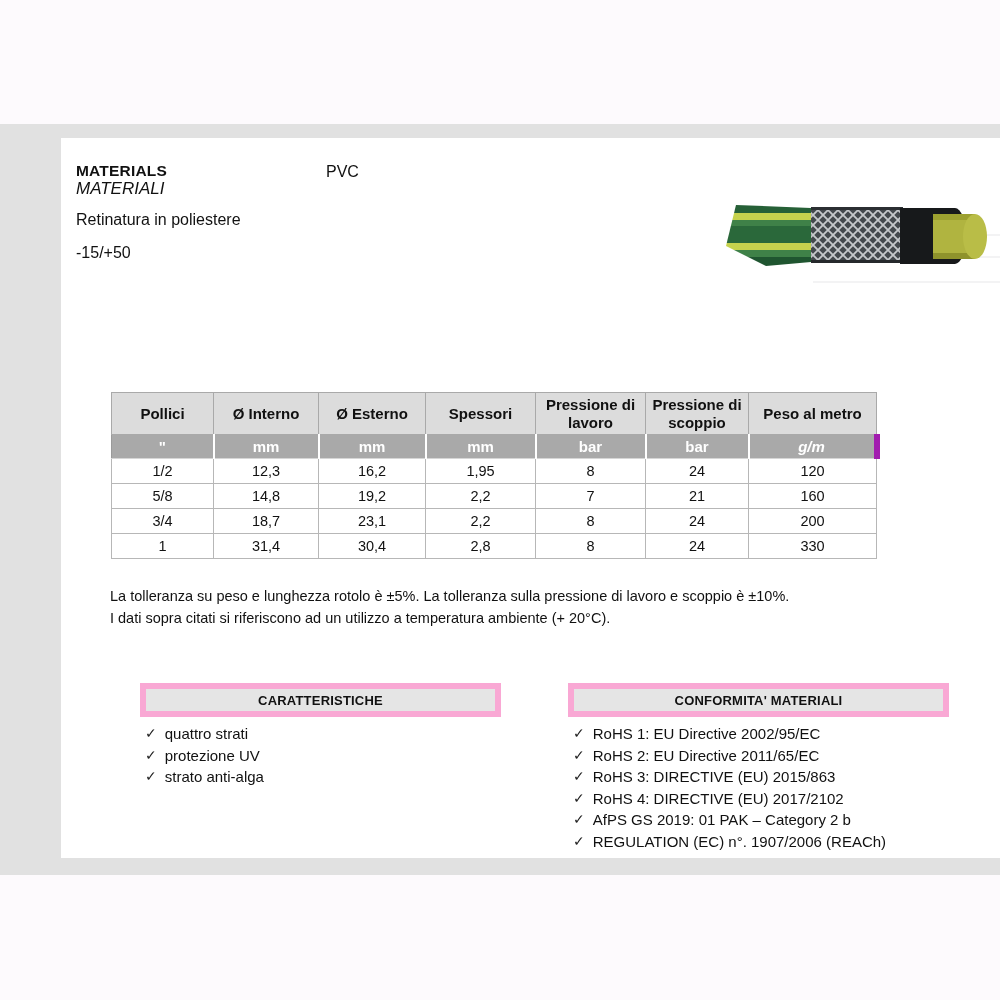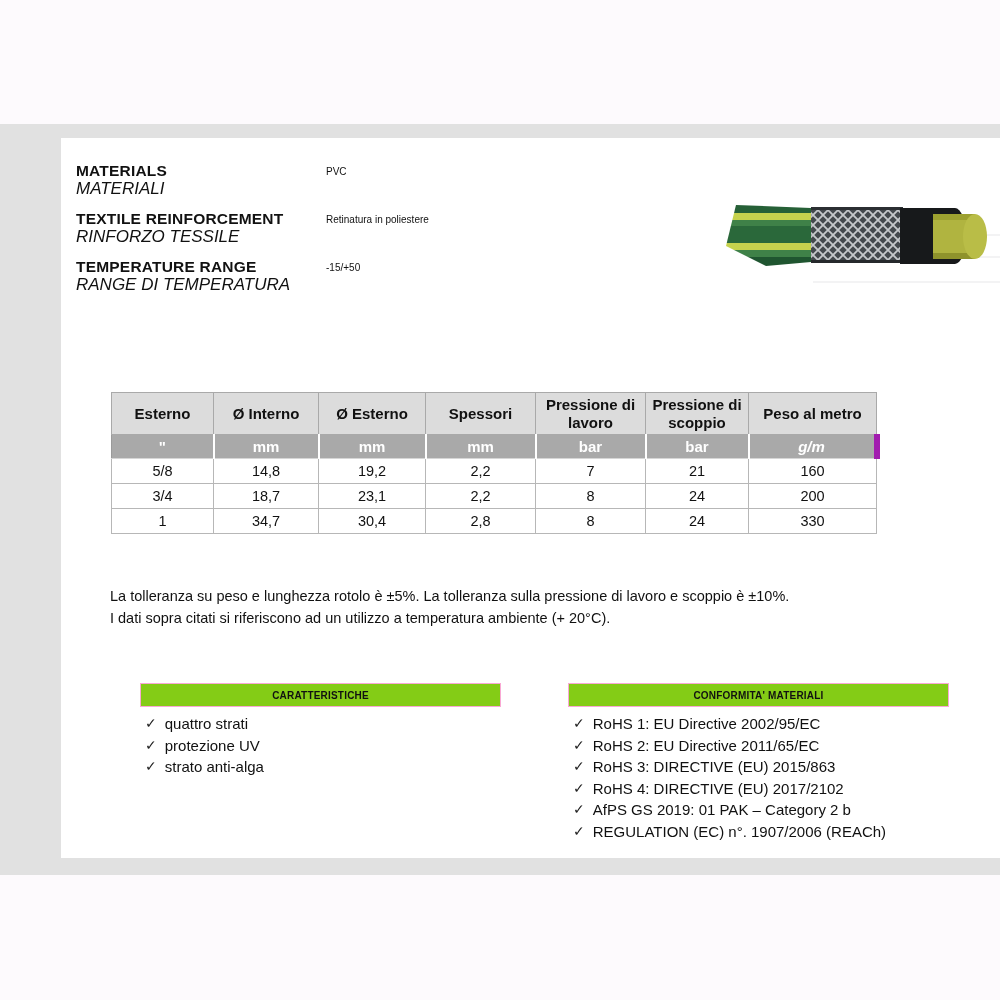--- a/index.html
+++ b/index.html
@@ -10,21 +10,21 @@
   }
   .frame{position:absolute;left:0;top:124px;width:1000px;height:751px;background:#e1e1e1;}
   .card{position:absolute;left:13px;top:138px;width:974px;height:720px;background:#ffffff;margin-left:48px;}
 
   
   .specs{position:absolute;left:15px;top:24px;}
   .spec-row{display:flex;margin-bottom:14px;}
   .spec-labels{width:250px;}
   .spec-label{font-weight:bold;font-size:15.5px;line-height:18px;letter-spacing:.2px;}
   .spec-sublabel{font-style:italic;font-size:17px;line-height:15px;margin-top:1px;}
-  .spec-value{font-size:10px;line-height:18px;padding-top:1px;}
+  .spec-value{font-size:16px;line-height:18px;padding-top:1px;}
 
   
   .hose{position:absolute;left:642px;top:47px;width:332px;height:125px;}
 
   
   .spec-table{
     position:absolute;left:50px;top:254px;
     border-collapse:collapse;table-layout:fixed;
     font-size:14.5px;text-align:center;
   }
@@ -40,23 +40,23 @@
   .spec-table tbody td{height:24px;background:#fff;border-color:#b7b7b7;}
 
   
   .notes{position:absolute;left:49px;top:448px;font-size:14.5px;line-height:21.5px;white-space:nowrap;}
 
   
   .panel{position:absolute;top:545px;}
   .panel.features{left:79px;width:361px;}
   .panel.conformity{left:507px;width:381px;}
   .box-title{
-    border:1px solid #f9a8d4;background:#84cc16;height:22px;
+    border:6px solid #f9a8d4;background:#e5e5e5;height:22px;
     display:flex;align-items:center;justify-content:center;
-    font-weight:bold;font-size:10px;letter-spacing:.2px;
+    font-weight:bold;font-size:13px;letter-spacing:.2px;
   }
   .check-list{margin-top:6px;}
   .check-item{display:flex;font-size:15px;line-height:21.6px;}
   .check{margin:0 8px 0 5px;font-size:14px;color:#222;}
 </style>
 </head>
 <body>
 
 <div>
   <div class="frame"></div>
@@ -65,31 +65,23 @@
 
     <div class="specs">
       <div class="spec-row">
         <div class="spec-labels">
           <div class="spec-label">MATERIALS</div>
           <div class="spec-sublabel">MATERIALI</div>
         </div>
         <div class="spec-value">PVC</div>
       </div>
       <div class="spec-row">
-        <div class="spec-labels">
-          <div class="spec-label">TEXTILE REINFORCEMENT</div>
-          <div class="spec-sublabel">RINFORZO TESSILE</div>
-        </div>
         <div class="spec-value">Retinatura in poliestere</div>
       </div>
       <div class="spec-row">
-        <div class="spec-labels">
-          <div class="spec-label">TEMPERATURE RANGE</div>
-          <div class="spec-sublabel">RANGE DI TEMPERATURA</div>
-        </div>
         <div class="spec-value">-15/+50</div>
       </div>
     </div>
 
     <svg class="hose" viewBox="0 0 332 125" xmlns="http://www.w3.org/2000/svg">
       <defs>
         <pattern id="mesh" width="10" height="10" patternUnits="userSpaceOnUse">
           <path d="M0 10 L10 0 M0 0 L10 10" stroke="#c6c9cb" stroke-width="1.8" fill="none"></path>
         </pattern>
         <clipPath id="greenclip">
@@ -138,61 +130,70 @@
         <col style="width:102px">
           <col style="width:105px">
           <col style="width:107px">
         <col style="width:110px">
           <col style="width:110px">
           <col style="width:103px">
         <col style="width:128px">
       </colgroup>
       <thead>
         <tr>
-          <th>Esterno</th>
+          <th>Pollici</th>
           <th>Ø Interno</th>
           <th>Ø Esterno</th>
           <th>Spessori</th>
           <th>Pressione di lavoro</th>
           <th>Pressione di scoppio</th>
           <th>Peso al metro</th>
         </tr>
       </thead>
       <tbody>
         <tr class="units">
           <td>"</td>
           <td>mm</td>
           <td>mm</td>
           <td>mm</td>
           <td>bar</td>
           <td>bar</td>
           <td>g/m</td>
         </tr>
 
+      <tr>
+            <td>1/2</td>
+            <td>12,3</td>
+            <td>16,2</td>
+            <td>1,95</td>
+            <td>8</td>
+            <td>24</td>
+            <td>120</td>
+          </tr>
           <tr>
             <td>5/8</td>
             <td>14,8</td>
             <td>19,2</td>
             <td>2,2</td>
             <td>7</td>
             <td>21</td>
             <td>160</td>
           </tr>
           <tr>
             <td>3/4</td>
             <td>18,7</td>
             <td>23,1</td>
             <td>2,2</td>
             <td>8</td>
             <td>24</td>
             <td>200</td>
           </tr>
           <tr>
             <td>1</td>
-            <td>34,7</td>
+            <td>31,4</td>
             <td>30,4</td>
             <td>2,8</td>
             <td>8</td>
             <td>24</td>
             <td>330</td>
           </tr>
         </tbody>
     </table>
 
     <div class="notes">

